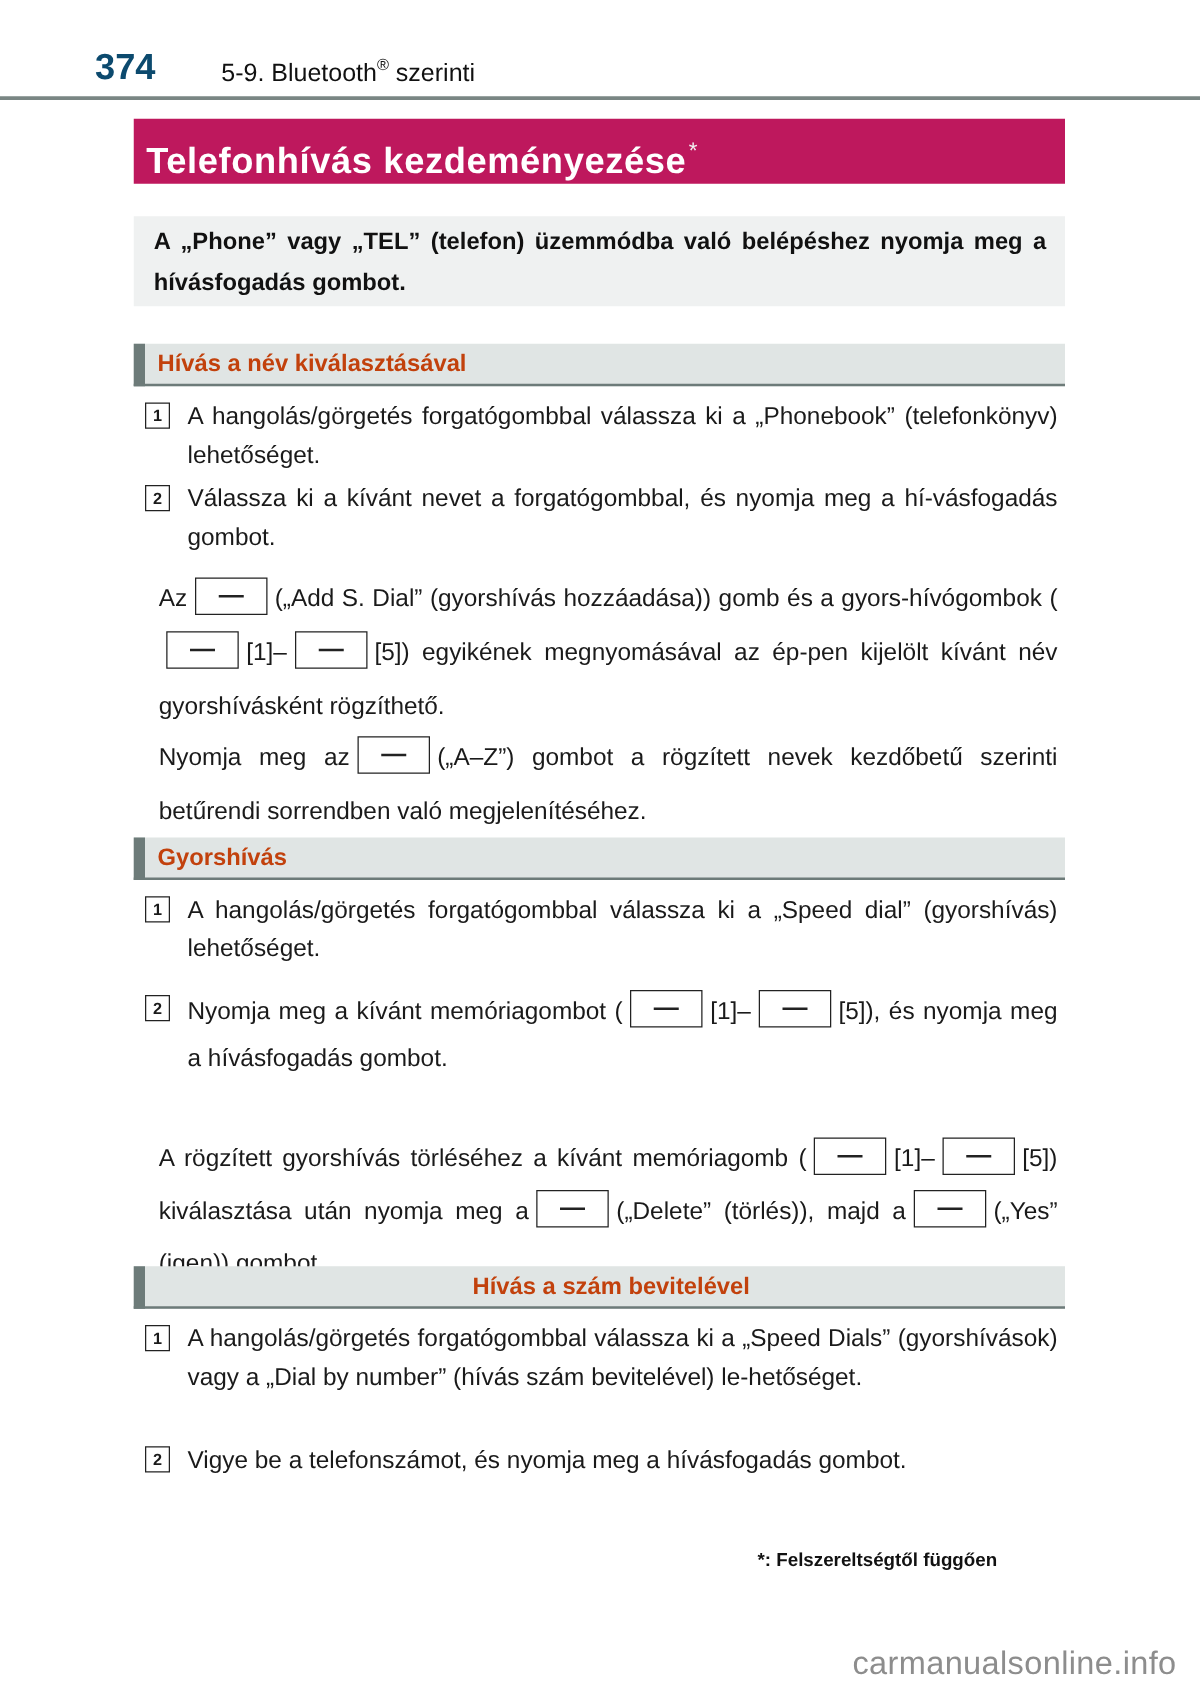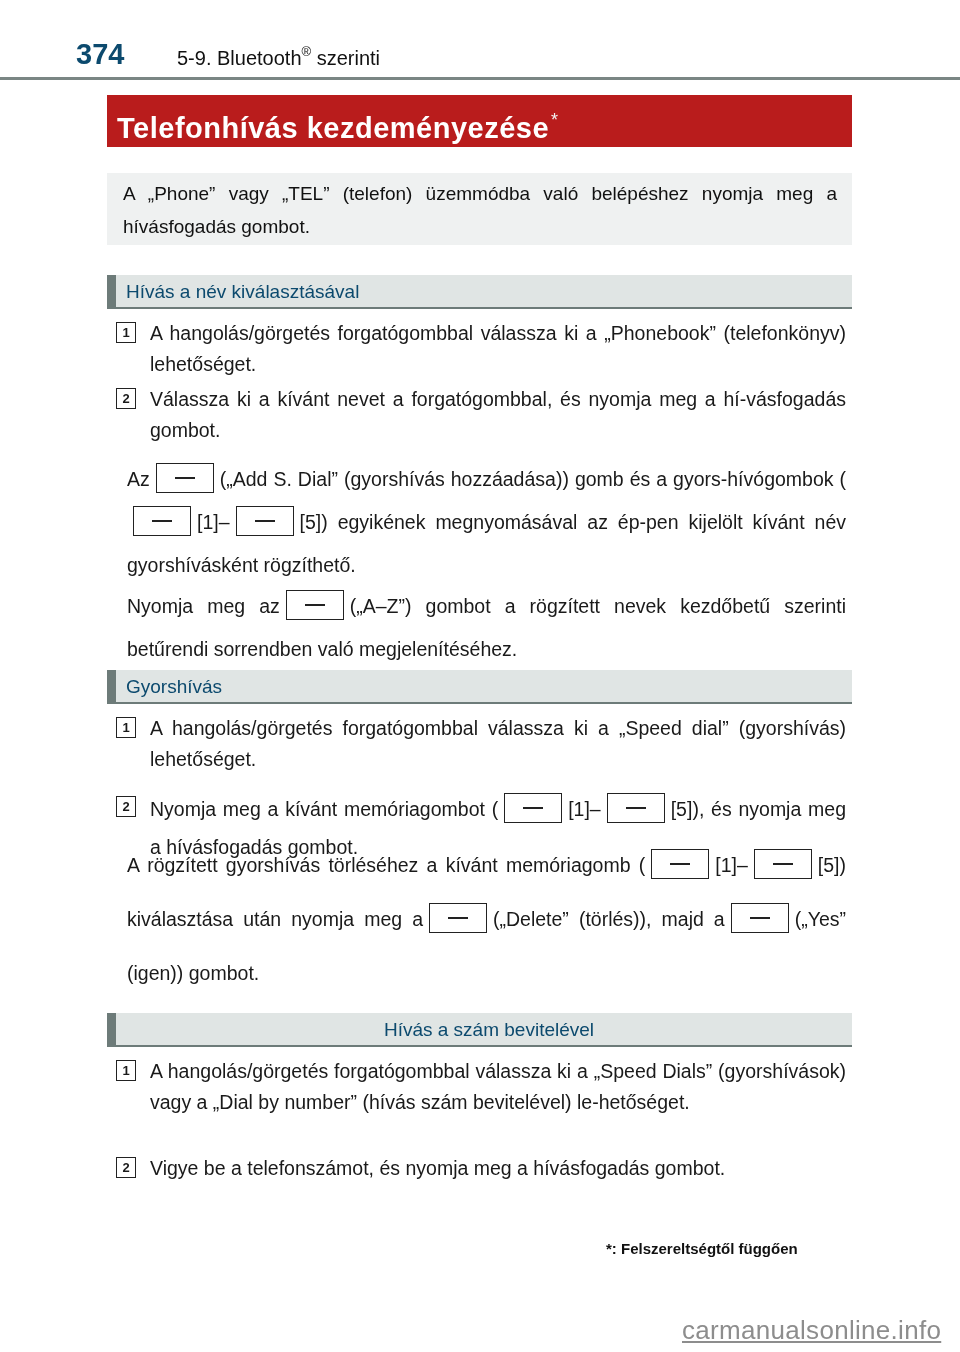--- a/index.html
+++ b/index.html
@@ -7,36 +7,36 @@
     width: 960px; height: 1352px; background: #ffffff; position: relative;
     font-family: "Liberation Sans", sans-serif; color: #1a1a1a; overflow: hidden;
   }
   .page-num { position: absolute; left: 76px; top: 38px; font-size: 29px; font-weight: bold; color: #0c4a6e; }
   .running-head { position: absolute; left: 177px; top: 44px; font-size: 20px; color: #111; }
   .running-head sup { font-size: 13px; vertical-align: 9px; }
   .head-rule { position: absolute; left: 0; top: 77px; width: 960px; height: 3px; background: #7a8684; }
 
   .title-bar {
     position: absolute; left: 107px; top: 95px; width: 745px; height: 52px;
-    background: #b91c1c; color: #fff; box-sizing: border-box; padding-left: 10px;
+    background: #be185d; color: #fff; box-sizing: border-box; padding-left: 10px;
     font-size: 29px; font-weight: bold; line-height: 50px; letter-spacing: 0.5px;
   }
   .title-bar .star { font-size: 18px; font-weight: normal; vertical-align: 12px; margin-left: 2px; color: #f2f2f2; }
 
   .intro-box {
     position: absolute; left: 107px; top: 173px; width: 745px; height: 72px;
     background: #eff1f1; box-sizing: border-box; padding: 4px 15px 0 16px;
-    font-size: 19px; font-weight: normal; line-height: 33px; text-align: justify; color: #111;
+    font-size: 19px; font-weight: bold; line-height: 33px; text-align: justify; color: #111;
   }
 
   .section-bar {
     position: absolute; left: 107px; width: 745px; height: 34px;
     background: #e0e5e4; border-left: 9px solid #6d7b79; border-bottom: 2px solid #6d7b79;
     box-sizing: border-box; padding-left: 10px;
-    font-size: 19px; font-weight: normal; line-height: 34px; color: #0c4a6e;
+    font-size: 19px; font-weight: bold; line-height: 34px; color: #c2410c;
   }
 
   .step { position: absolute; left: 116px; width: 730px; font-size: 19.5px; line-height: 31px; }
   .step .num {
     position: absolute; left: 0; top: 4px; width: 20px; height: 21px;
     border: 1.5px solid #222; box-sizing: border-box;
     font-size: 13px; font-weight: bold; text-align: center; line-height: 19px;
   }
   .step .txt { margin-left: 34px; text-align: justify; text-align-last: left; }
 
@@ -44,21 +44,21 @@
 
   .btn-box {
     display: inline-block; width: 58px; height: 30px; border: 1.5px solid #222; box-sizing: border-box;
     vertical-align: middle; position: relative; top: -3px; margin: 0 6px;
   }
   .btn-box::after {
     content: ""; position: absolute; left: 18px; top: 13px; width: 20px; height: 2px; background: #222;
   }
 
   .footnote { position: absolute; left: 606px; top: 1240px; font-size: 15px; color: #111; font-weight: bold; }
-  .watermark { position: absolute; left: 682px; top: 1315px; font-size: 26px; color: #8d8d8d; letter-spacing: 0.3px; text-decoration: underline; }
+  .watermark { position: absolute; left: 682px; top: 1315px; font-size: 26px; color: #8d8d8d; letter-spacing: 0.3px; }
 </style>
 </head>
 <body>
 
 <div class="page-num">374</div>
 <div class="running-head"><span>5-9. Bluetooth</span><sup>®</sup><span> szerinti</span></div>
 <div class="head-rule"></div>
 
 <div class="title-bar"><span>Telefonhívás kezdeményezése</span><span class="star">*</span></div>
 
@@ -83,21 +83,21 @@
 
 <div class="step" style="top:713px;">
   <div class="num">1</div>
   <div class="txt">A hangolás/görgetés forgatógombbal válassza ki a „Speed dial” (gyorshívás) lehetőséget.</div>
 </div>
 <div class="step" style="top:790px; line-height:38px;">
   <div class="num" style="top:6px;">2</div>
   <div class="txt"><span>Nyomja meg a kívánt memóriagombot (</span><span class="btn-box"></span><span>[1]–</span><span class="btn-box"></span><span>[5]), és nyomja meg a hívásfogadás gombot.</span></div>
 </div>
 
-<div class="para" style="top:838px; line-height:54px;"><span>A rögzített gyorshívás törléséhez a kívánt memóriagomb (</span><span class="btn-box"></span><span>[1]–</span><span class="btn-box"></span><span>[5]) kiválasztása után nyomja meg a</span><span class="btn-box"></span><span>(„Delete” (törlés)), majd a</span><span class="btn-box"></span><span>(„Yes” (igen)) gombot.</span></div>
+<div class="para" style="top:906px; line-height:42px;"><span>A rögzített gyorshívás törléséhez a kívánt memóriagomb (</span><span class="btn-box"></span><span>[1]–</span><span class="btn-box"></span><span>[5]) kiválasztása után nyomja meg a</span><span class="btn-box"></span><span>(„Delete” (törlés)), majd a</span><span class="btn-box"></span><span>(„Yes” (igen)) gombot.</span></div>
 
 <div class="section-bar" style="top:1013px;text-align:center;">Hívás a szám bevitelével</div>
 
 <div class="step" style="top:1056px;">
   <div class="num">1</div>
   <div class="txt">A hangolás/görgetés forgatógombbal válassza ki a „Speed Dials” (gyorshívások) vagy a „Dial by number” (hívás szám bevitelével) le-hetőséget.</div>
 </div>
 <div class="step" style="top:1153px;">
   <div class="num">2</div>
   <div class="txt">Vigye be a telefonszámot, és nyomja meg a hívásfogadás gombot.</div>

